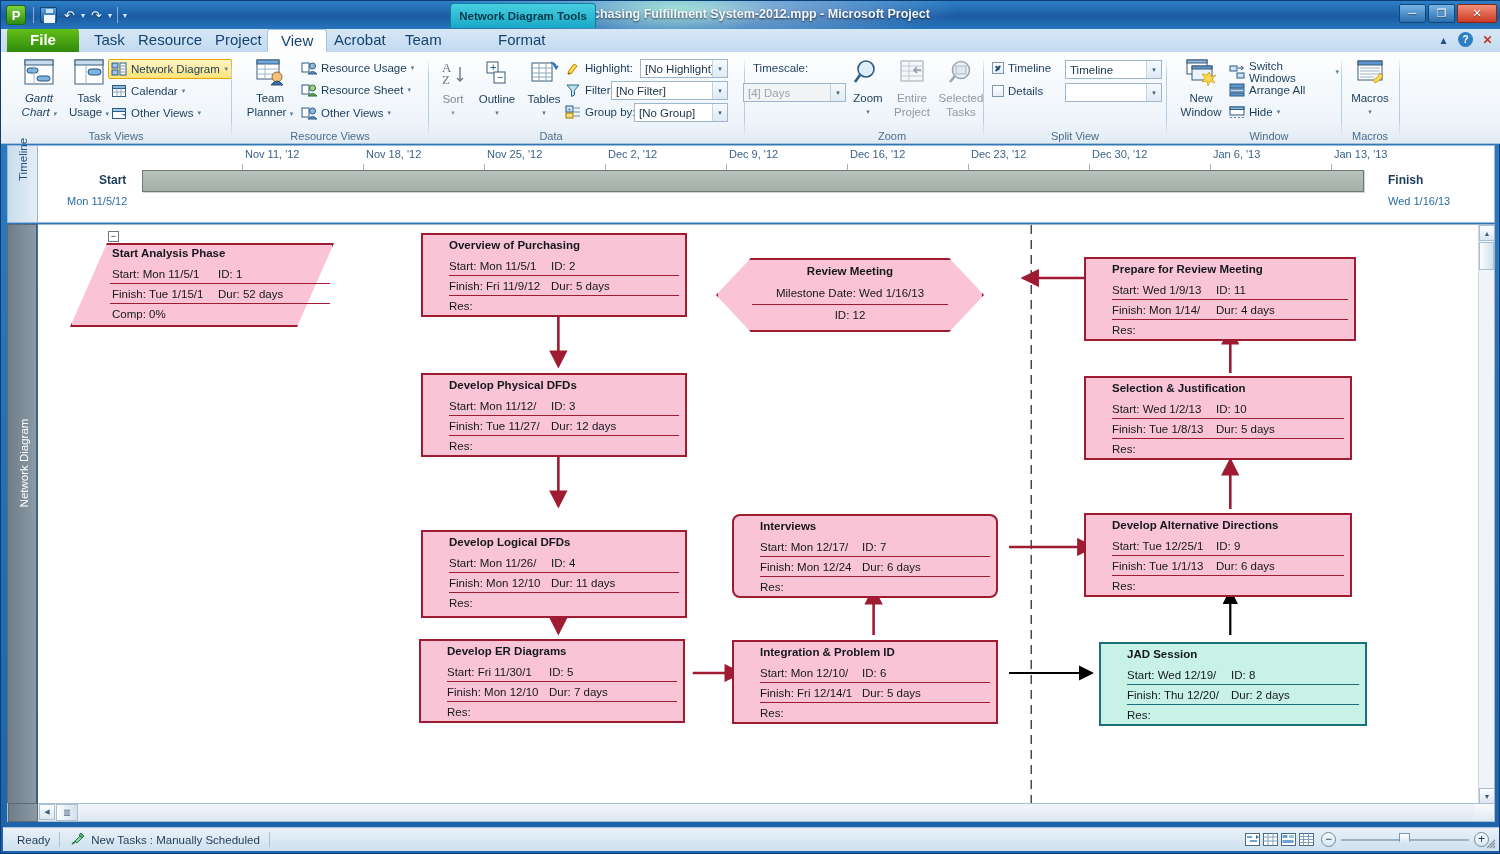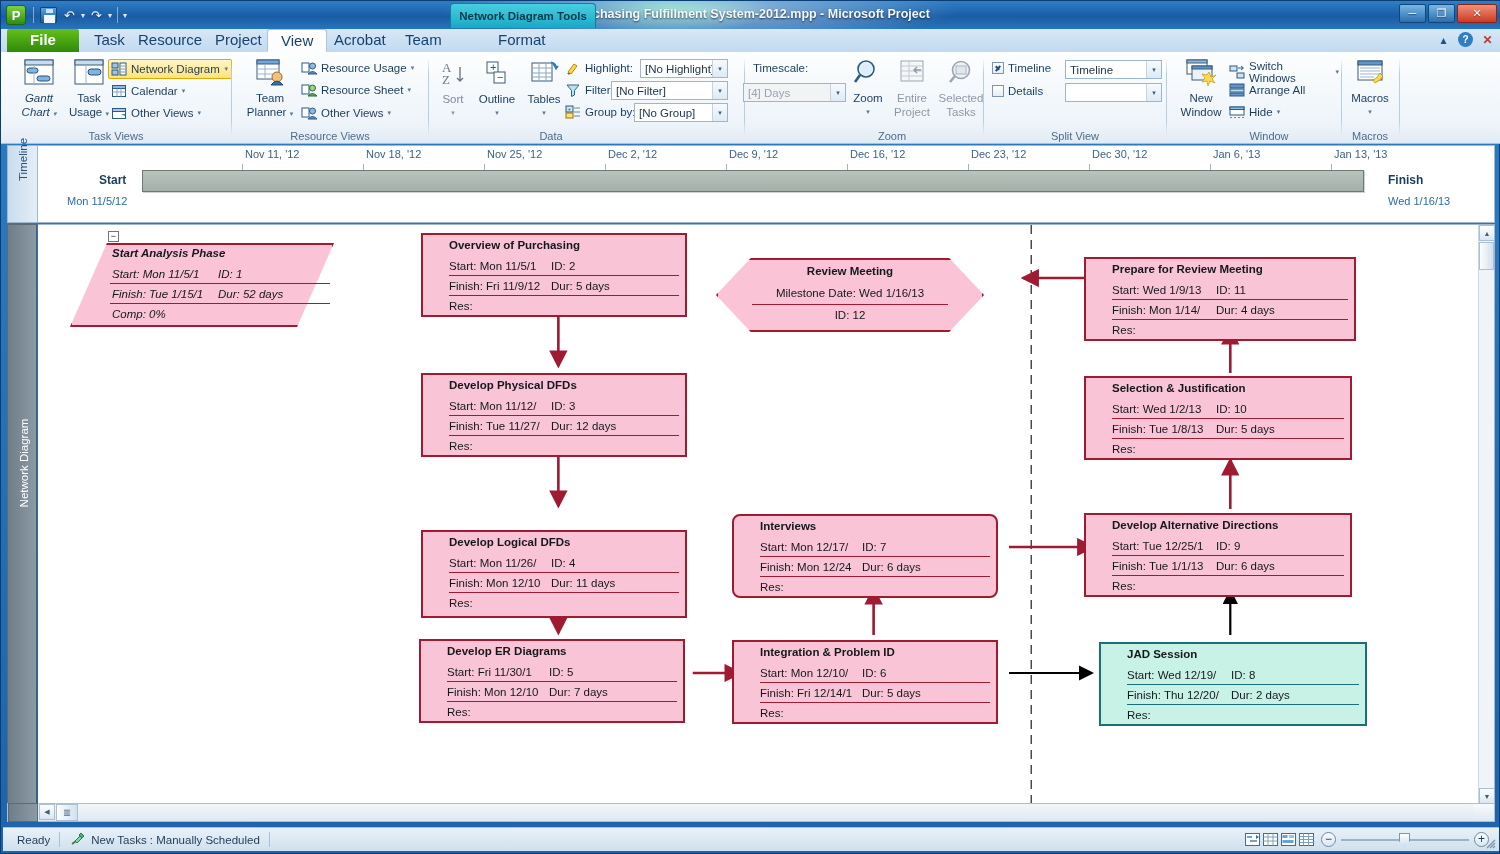--- a/index.html
+++ b/index.html
@@ -197,21 +197,21 @@
   }
   .node .row.t {
     font-weight:bold; padding-left:26px; height:21px; line-height:19px;
   }
   .node .rule { position:absolute; left:26px; right:6px; bottom:0; height:1px; background:#9e1b32; }
   .node.noncrit .rule { background:#1b6f7a; }
   .node .row .c2 { position:absolute; left:128px; top:1px; }
   .node.wide .row .c2 { left:130px; }
   
   .summary {
-    position:absolute; width:264px; height:84px;font-style:italic;
+    position:absolute; width:264px; height:84px;
   }
   .summary .shape {
     position:absolute; inset:0;
     background:#fbc3d6; border:2px solid #9e1b32;
     clip-path: polygon(14% 0%, 100% 0%, 86% 100%, 0% 100%);
   }
   .summary .body { position:absolute; left:38px; top:0; width:216px; }
   .summary .row { position:relative; padding:1px 4px 2px 4px; font-size:11.5px; height:20px; line-height:18px; color:#14181c;}
   .summary .row.t { font-weight:bold; height:21px; line-height:19px;}
   .summary .rule { position:absolute; left:2px; right:-6px; bottom:0; height:1px; background:#9e1b32; }

